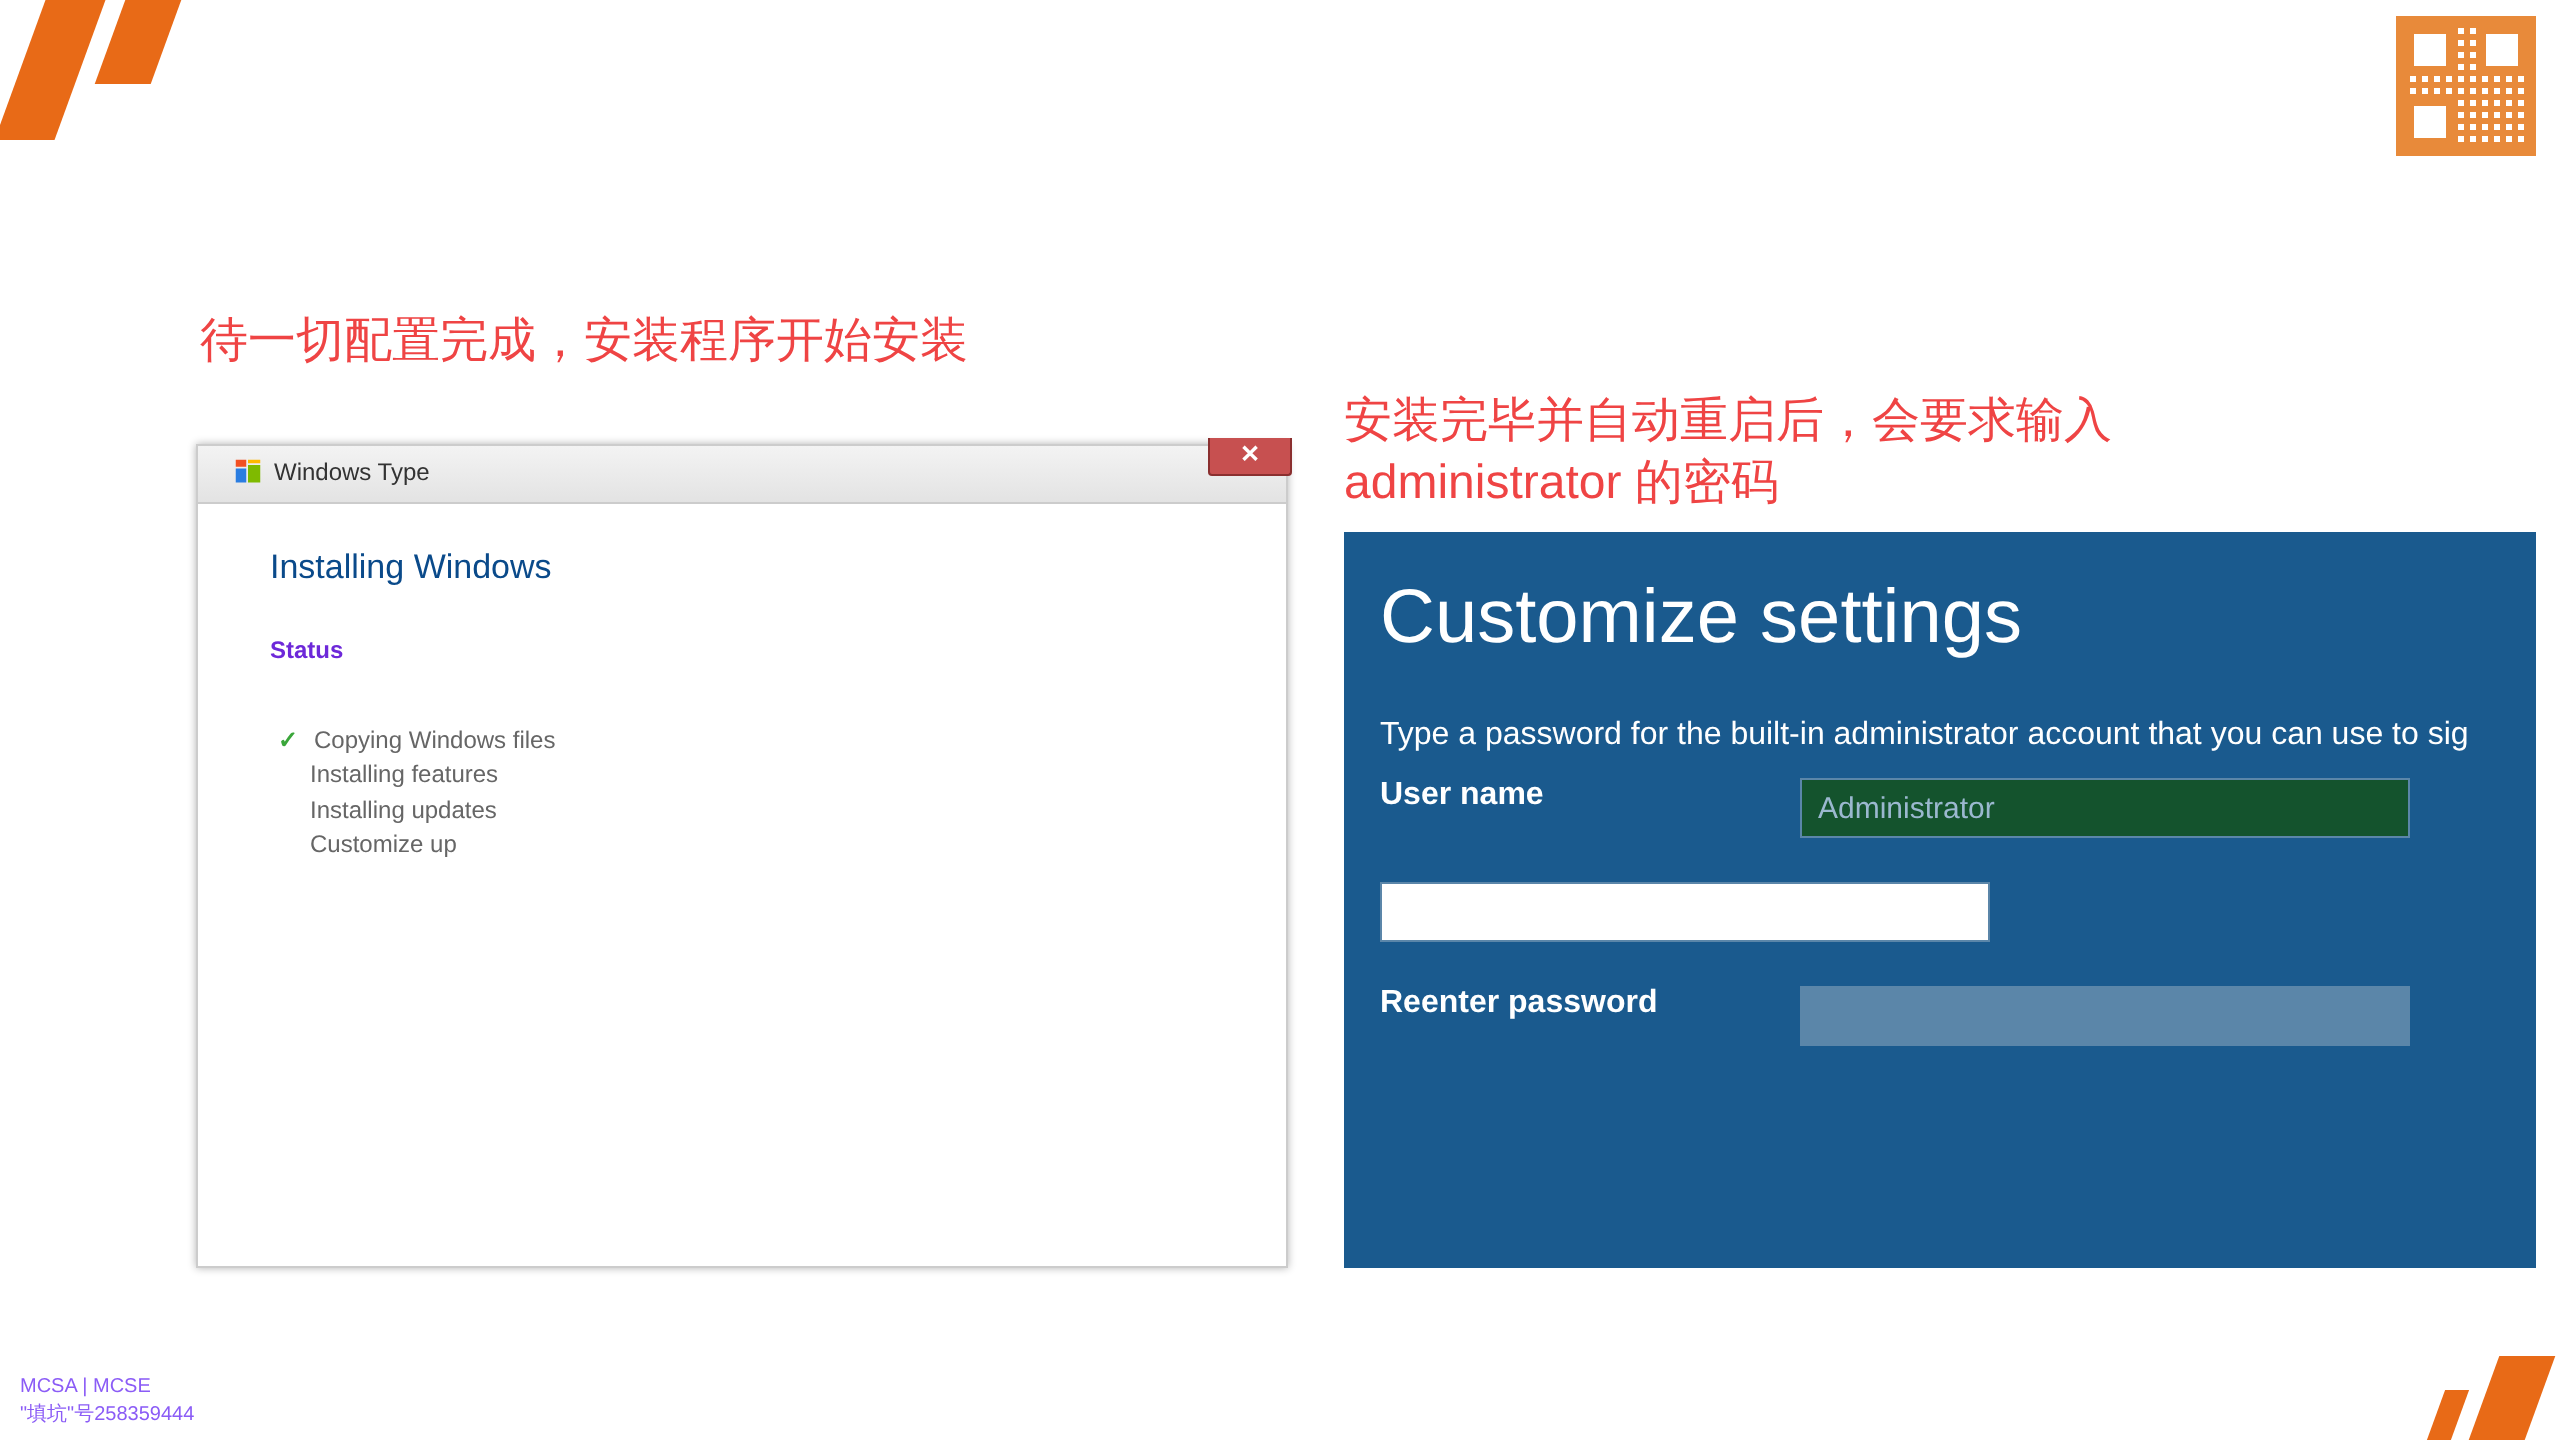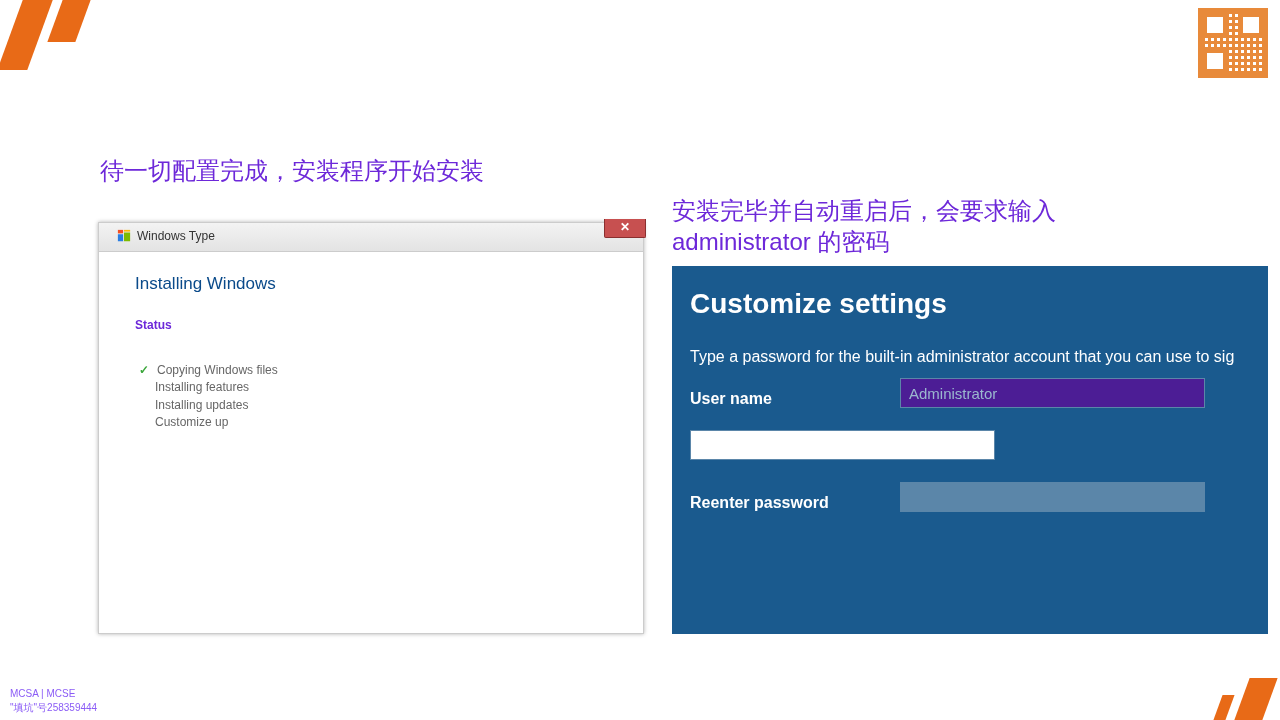--- a/index.html
+++ b/index.html
@@ -12,46 +12,46 @@
   .deco-br .bar1{position:absolute;right:10px;bottom:0;width:28px;height:42px;background:#E86A17;transform:skewX(-20deg)}
   .deco-br .bar2{position:absolute;right:50px;bottom:0;width:12px;height:25px;background:#E86A17;transform:skewX(-20deg)}
   
   .qr{position:absolute;top:8px;right:12px;width:70px;height:70px;background:
     repeating-linear-gradient(0deg,#E88A3A 0 3px,transparent 3px 6px),
     repeating-linear-gradient(90deg,#E88A3A 0 3px,transparent 3px 6px);
     border:4px solid #E88A3A;box-sizing:border-box}
   .qr .c{position:absolute;width:16px;height:16px;border:3px solid #E88A3A;background:#fff}
   .qr .c.tl{top:2px;left:2px}.qr .c.tr{top:2px;right:2px}.qr .c.bl{bottom:2px;left:2px}
   
-  .cap{position:absolute;color:#6d28d9;font-size:24px;line-height:1.3}
+  .cap{position:absolute;color:#ef4444;font-size:24px;line-height:1.3}
   .cap-left{left:100px;top:155px}
   .cap-right{left:672px;top:195px}
   
   .panel-left{position:absolute;left:98px;top:222px;width:546px;height:412px;background:#fff;box-shadow:0 0 4px rgba(0,0,0,.3);border:1px solid #ccc;box-sizing:border-box}
   .titlebar{height:28px;background:linear-gradient(#f3f3f3,#e3e3e3);border-bottom:1px solid #ccc;position:relative}
   .titlebar .winicon{position:absolute;left:18px;top:6px;width:14px;height:14px}
   .titlebar .winicon svg{width:14px;height:14px}
   .titlebar .title{position:absolute;left:38px;top:6px;font-size:12px;color:#333}
   .titlebar .close{position:absolute;right:-3px;top:-4px;width:40px;height:18px;background:#C75050;border:1px solid #8a2f2f;border-top:none;color:#fff;text-align:center;font-size:12px;line-height:16px;font-weight:bold;border-radius:0 0 2px 2px}
   .setup-body{padding:22px 36px 0 36px}
   .setup-body h1{color:#0a4a8a;font-size:17px;font-weight:400;margin:0 0 24px 0}
   .status-label{font-size:12px;color:#6d28d9;font-weight:bold;margin-bottom:30px}
   .steps{font-size:12px;color:#666;line-height:1.45;margin-left:4px}
   .steps .row{display:flex;align-items:flex-start;gap:4px}
   .steps .chk{color:#3aa63a;font-weight:bold;width:14px;margin-left:-16px}
   .steps .bold{font-weight:bold;color:#222}
   .steps div{margin-left:16px}
   
   .panel-right{position:absolute;left:672px;top:266px;width:596px;height:368px;background:#1a5a8e;color:#fff;overflow:hidden;padding:22px 0 0 18px;box-sizing:border-box;font-family:"Segoe UI",Arial,sans-serif}
-  .panel-right h1{font-size:28px;font-weight:700;margin:0 0 28px 0;letter-spacing:0}
+  .panel-right h1{font-size:38px;font-weight:400;margin:0 0 28px 0;letter-spacing:0}
   .panel-right .desc{font-size:16px;margin-bottom:12px;white-space:nowrap}
-  .panel-right .form-row{display:flex;align-items:flex-end;margin-bottom:22px}
+  .panel-right .form-row{display:flex;align-items:flex-start;margin-bottom:22px}
   .panel-right .label{width:210px;font-size:16px;font-weight:bold}
   .panel-right input{width:305px;height:30px;box-sizing:border-box;border:1px solid #5b86a9;font-size:15px;padding:0 8px;font-family:inherit}
-  .panel-right input.disabled{background:#4c1d95;color:#9bb8cf}
+  .panel-right input.disabled{background:#14532d;color:#9bb8cf}
   .panel-right input.pw{background:#fff;color:#000}
   .panel-right input.pw2{background:#5b86a9;border:1px solid #5b86a9}
   
   .footer{position:absolute;left:10px;bottom:6px;color:#8b5cf6;font-size:10px;line-height:1.35}
 </style>
 </head>
 <body>
 
 <div class="deco-tl">
   <div class="bar1"></div>

